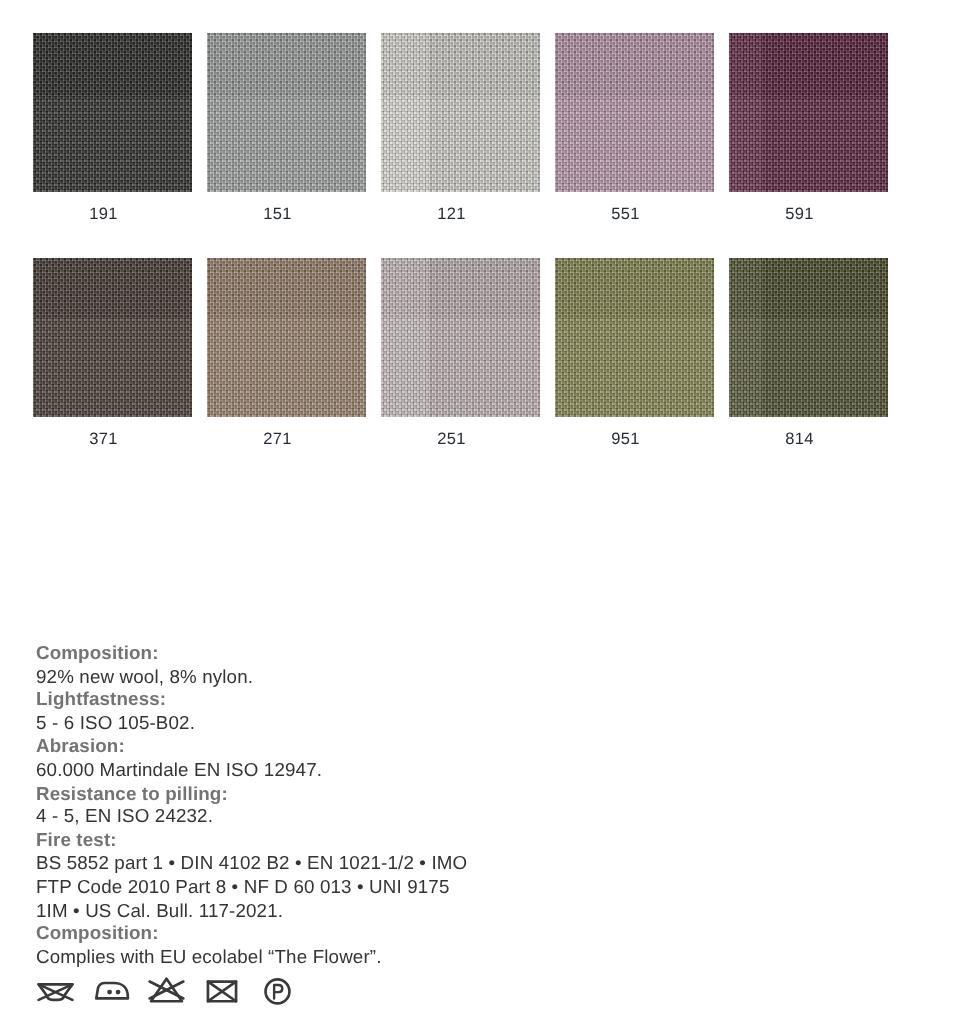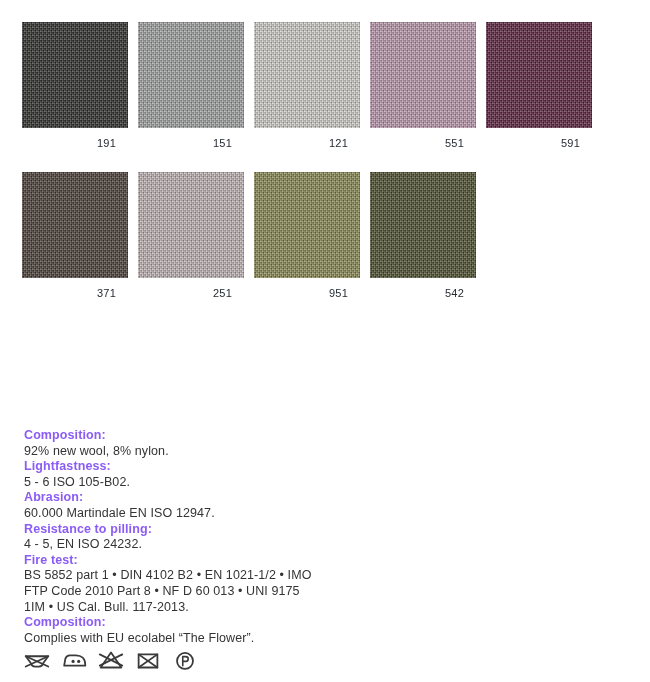--- a/index.html
+++ b/index.html
@@ -23,21 +23,21 @@
     top: 22px;
     width: 628px;
   }
   .swatch-row {
     display: flex;
     margin-bottom: 22px;
   }
   .swatch-cell {
     width: 94px;
     margin-right: 22px;
-    text-align: right;
+    text-align: center;
   }
   .swatch-chip {
     width: 106px;
     height: 106px;
     position: relative;
     overflow: hidden;
     background-repeat: repeat;
   }
   
   .swatch-chip::before {
@@ -82,21 +82,21 @@
   #spec-block {
     position: absolute;
     left: 24px;
     top: 428px;
     width: 420px;
     font-size: 12.5px;
     line-height: 15.6px;
   }
   .spec-term {
     font-weight: bold;
-    color: #8b5cf6;
+    color: #737373;
     letter-spacing: 0.1px;
   }
   .spec-value {
     font-weight: normal;
     color: #343434;
     letter-spacing: 0.1px;
   }
 
   
   #care-symbols {
@@ -140,30 +140,34 @@
       <div class="swatch-label">591</div>
     </div>
   </div>
 
   <div class="swatch-row">
     <div class="swatch-cell">
       <div class="swatch-chip" style="background-color: rgb(75, 63, 56);"></div>
       <div class="swatch-label">371</div>
     </div>
     <div class="swatch-cell">
+      <div class="swatch-chip" style="background-color: rgb(158, 134, 112);"></div>
+      <div class="swatch-label">271</div>
+    </div>
+    <div class="swatch-cell">
       <div class="swatch-chip" style="background-color: rgb(194, 182, 184);"></div>
       <div class="swatch-label">251</div>
     </div>
     <div class="swatch-cell">
       <div class="swatch-chip" style="background-color: rgb(138, 138, 85);"></div>
       <div class="swatch-label">951</div>
     </div>
     <div class="swatch-cell">
       <div class="swatch-chip" style="background-color: rgb(78, 79, 46);"></div>
-      <div class="swatch-label">542</div>
+      <div class="swatch-label">814</div>
     </div>
   </div>
 
 
 </div>
 
 <div id="spec-block">
 
   <div>
     <div class="spec-term">Composition:</div>
@@ -182,21 +186,21 @@
 
   <div>
     <div class="spec-term">Resistance to pilling:</div>
     <div class="spec-value">4 - 5, EN ISO 24232.</div>
   </div>
 
   <div>
     <div class="spec-term">Fire test:</div>
     <div class="spec-value">BS 5852 part 1 • DIN 4102 B2 •  EN 1021-1/2 • IMO</div>
     <div class="spec-value">FTP Code 2010 Part 8 • NF D 60 013 •  UNI 9175</div>
-    <div class="spec-value">1IM •  US Cal. Bull. 117-2013.</div>
+    <div class="spec-value">1IM •  US Cal. Bull. 117-2021.</div>
   </div>
 
   <div>
     <div class="spec-term">Composition:</div>
     <div class="spec-value">Complies with EU ecolabel “The Flower”.</div>
   </div>
 
 </div>
 
 <div id="care-symbols">

